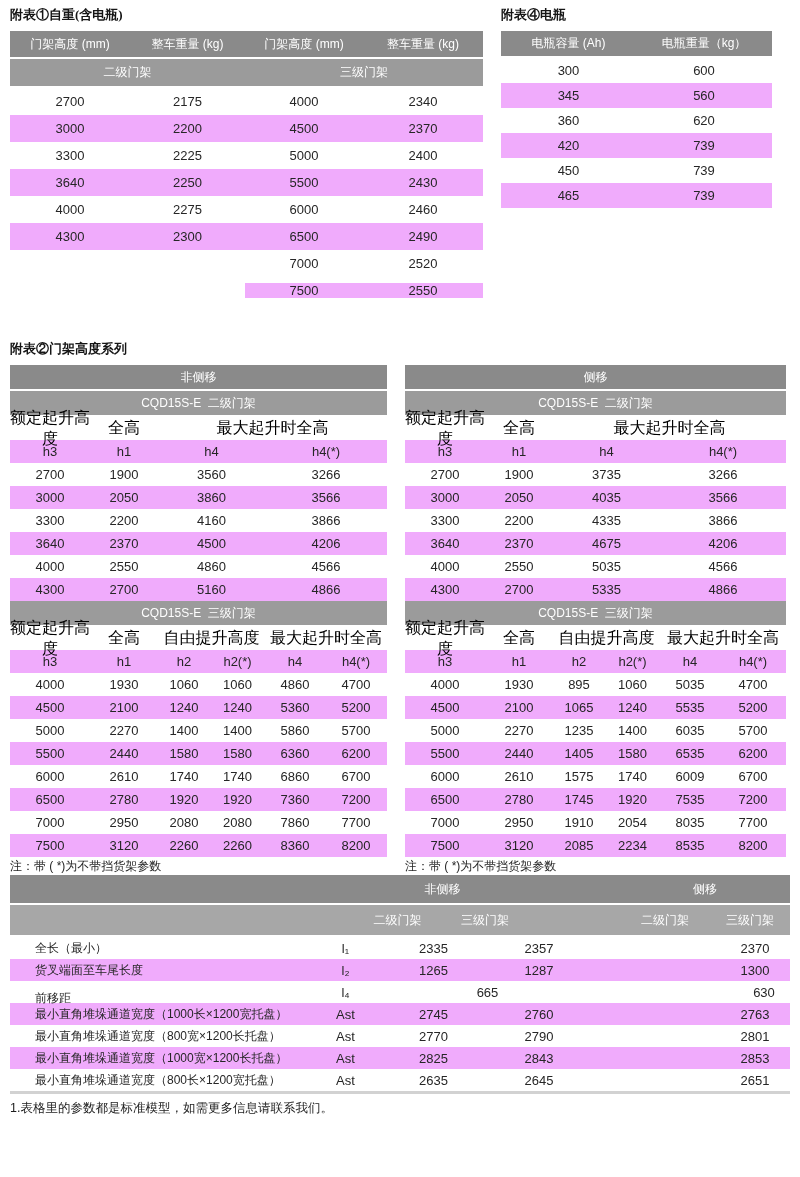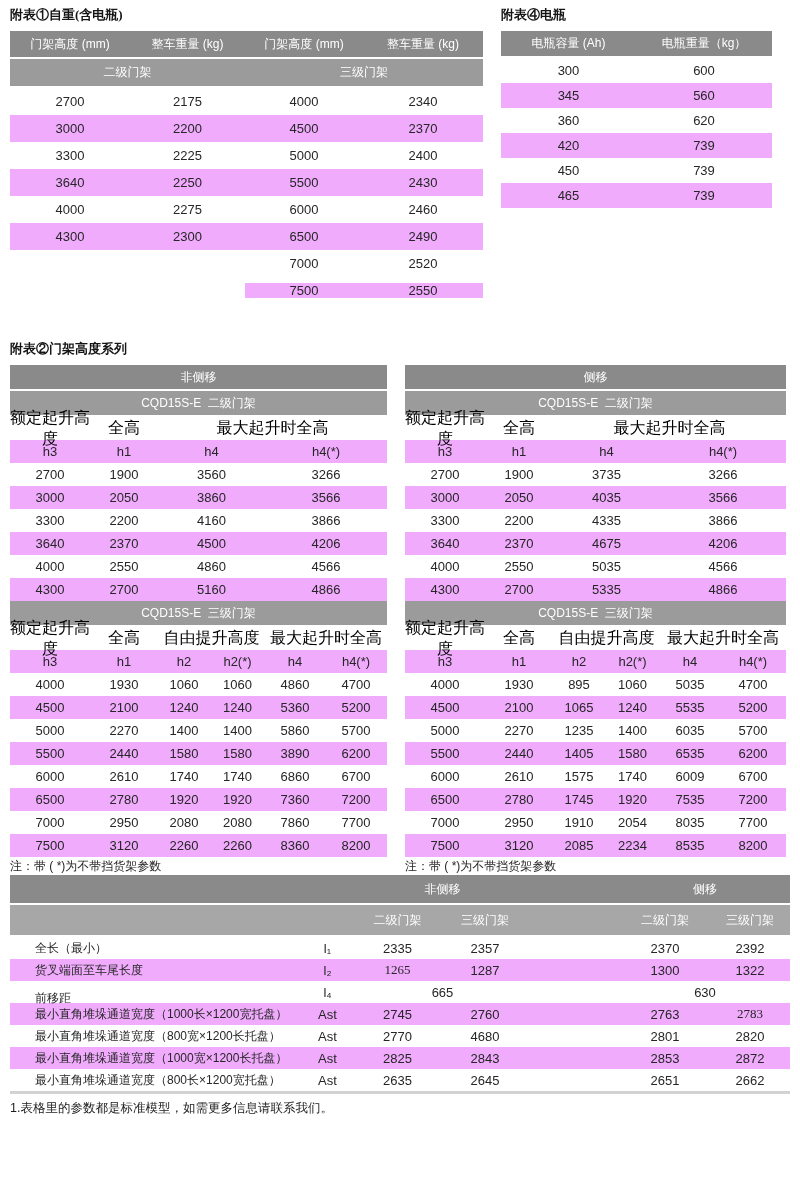--- a/index.html
+++ b/index.html
@@ -44,21 +44,21 @@
   .g6m{grid-template-columns:80px 68px 52px 55px 60px 1fr;}
   .gh{font-size:16px;color:#000000;}
   .mast-note{font-size:12px;color:#262626;margin-top:1px;white-space:pre-wrap;}
 
   
   .t3-title{margin-top:44px;margin-bottom:6px;}
   .g7{grid-template-columns:290px 55px 85px 90px 90px 90px 1fr;}
   #table3{border-bottom:3px solid #d2d2d2;}
   #table3 .h1{height:28px;}
   #table3 .h2{height:30px;}
-  #table3 .data{height:22px;}
+  #table3 .data{height:22px;gap:18px;}
   #table3 .lab{text-align:left;padding-left:25px;font-size:12px;white-space:pre-wrap;}
   #table3 .sym{font-size:13px;}
 
   .footer{margin-top:6px;font-size:12.5px;line-height:16px;color:#1c1c1c;}
   .footer div{white-space:pre-wrap;}
 </style>
 </head>
 <body>
 
 <div class="page">
@@ -258,21 +258,21 @@
             <div class="c num">1400</div>
             <div class="c num">1400</div>
             <div class="c num">5860</div>
             <div class="c num">5700</div>
           </div>
           <div class="trow g6m data gray">
             <div class="c num">5500</div>
             <div class="c num">2440</div>
             <div class="c num">1580</div>
             <div class="c num">1580</div>
-            <div class="c num">3890</div>
+            <div class="c num">6360</div>
             <div class="c num">6200</div>
           </div>
           <div class="trow g6m data">
             <div class="c num">6000</div>
             <div class="c num">2610</div>
             <div class="c num">1740</div>
             <div class="c num">1740</div>
             <div class="c num">6860</div>
             <div class="c num">6700</div>
           </div>
@@ -459,21 +459,21 @@
         <div class="c lab" style="grid-column: 1;">全长（最小）</div>
         <div class="c sym" style="grid-column: 2;">l₁</div>
         <div class="c num" style="grid-column: 3;">2335</div>
         <div class="c num" style="grid-column: 4;">2357</div>
         <div class="c num" style="grid-column: 6;">2370</div>
         <div class="c num" style="grid-column: 7;">2392</div>
       </div>
       <div class="trow g7 data gray">
         <div class="c lab" style="grid-column: 1;">货叉端面至车尾长度</div>
         <div class="c sym" style="grid-column: 2;">l₂</div>
-        <div class="c num" style="grid-column: 3; font-family: Liberation Serif, serif;">1265</div>
+        <div class="c num" style="grid-column: 3;">1265</div>
         <div class="c num" style="grid-column: 4;">1287</div>
         <div class="c num" style="grid-column: 6;">1300</div>
         <div class="c num" style="grid-column: 7;">1322</div>
       </div>
       <div class="trow g7 data">
         <div class="c lab" style="grid-column: 1; margin-top: 12px;">前移距</div>
         <div class="c sym" style="grid-column: 2;">l₄</div>
         <div class="c num" style="grid-column: 3 / span 2;">665</div>
         <div class="c num" style="grid-column: 6 / span 2;">630</div>
       </div>
@@ -482,21 +482,21 @@
         <div class="c sym" style="grid-column: 2;">Ast</div>
         <div class="c num" style="grid-column: 3;">2745</div>
         <div class="c num" style="grid-column: 4;">2760</div>
         <div class="c num" style="grid-column: 6;">2763</div>
         <div class="c num" style="grid-column: 7; font-family: Liberation Serif, serif;">2783</div>
       </div>
       <div class="trow g7 data">
         <div class="c lab" style="grid-column: 1;">最小直角堆垛通道宽度（800宽×1200长托盘）</div>
         <div class="c sym" style="grid-column: 2;">Ast</div>
         <div class="c num" style="grid-column: 3;">2770</div>
-        <div class="c num" style="grid-column: 4;">4680</div>
+        <div class="c num" style="grid-column: 4;">2790</div>
         <div class="c num" style="grid-column: 6;">2801</div>
         <div class="c num" style="grid-column: 7;">2820</div>
       </div>
       <div class="trow g7 data gray">
         <div class="c lab" style="grid-column: 1;">最小直角堆垛通道宽度（1000宽×1200长托盘）</div>
         <div class="c sym" style="grid-column: 2;">Ast</div>
         <div class="c num" style="grid-column: 3;">2825</div>
         <div class="c num" style="grid-column: 4;">2843</div>
         <div class="c num" style="grid-column: 6;">2853</div>
         <div class="c num" style="grid-column: 7;">2872</div>

